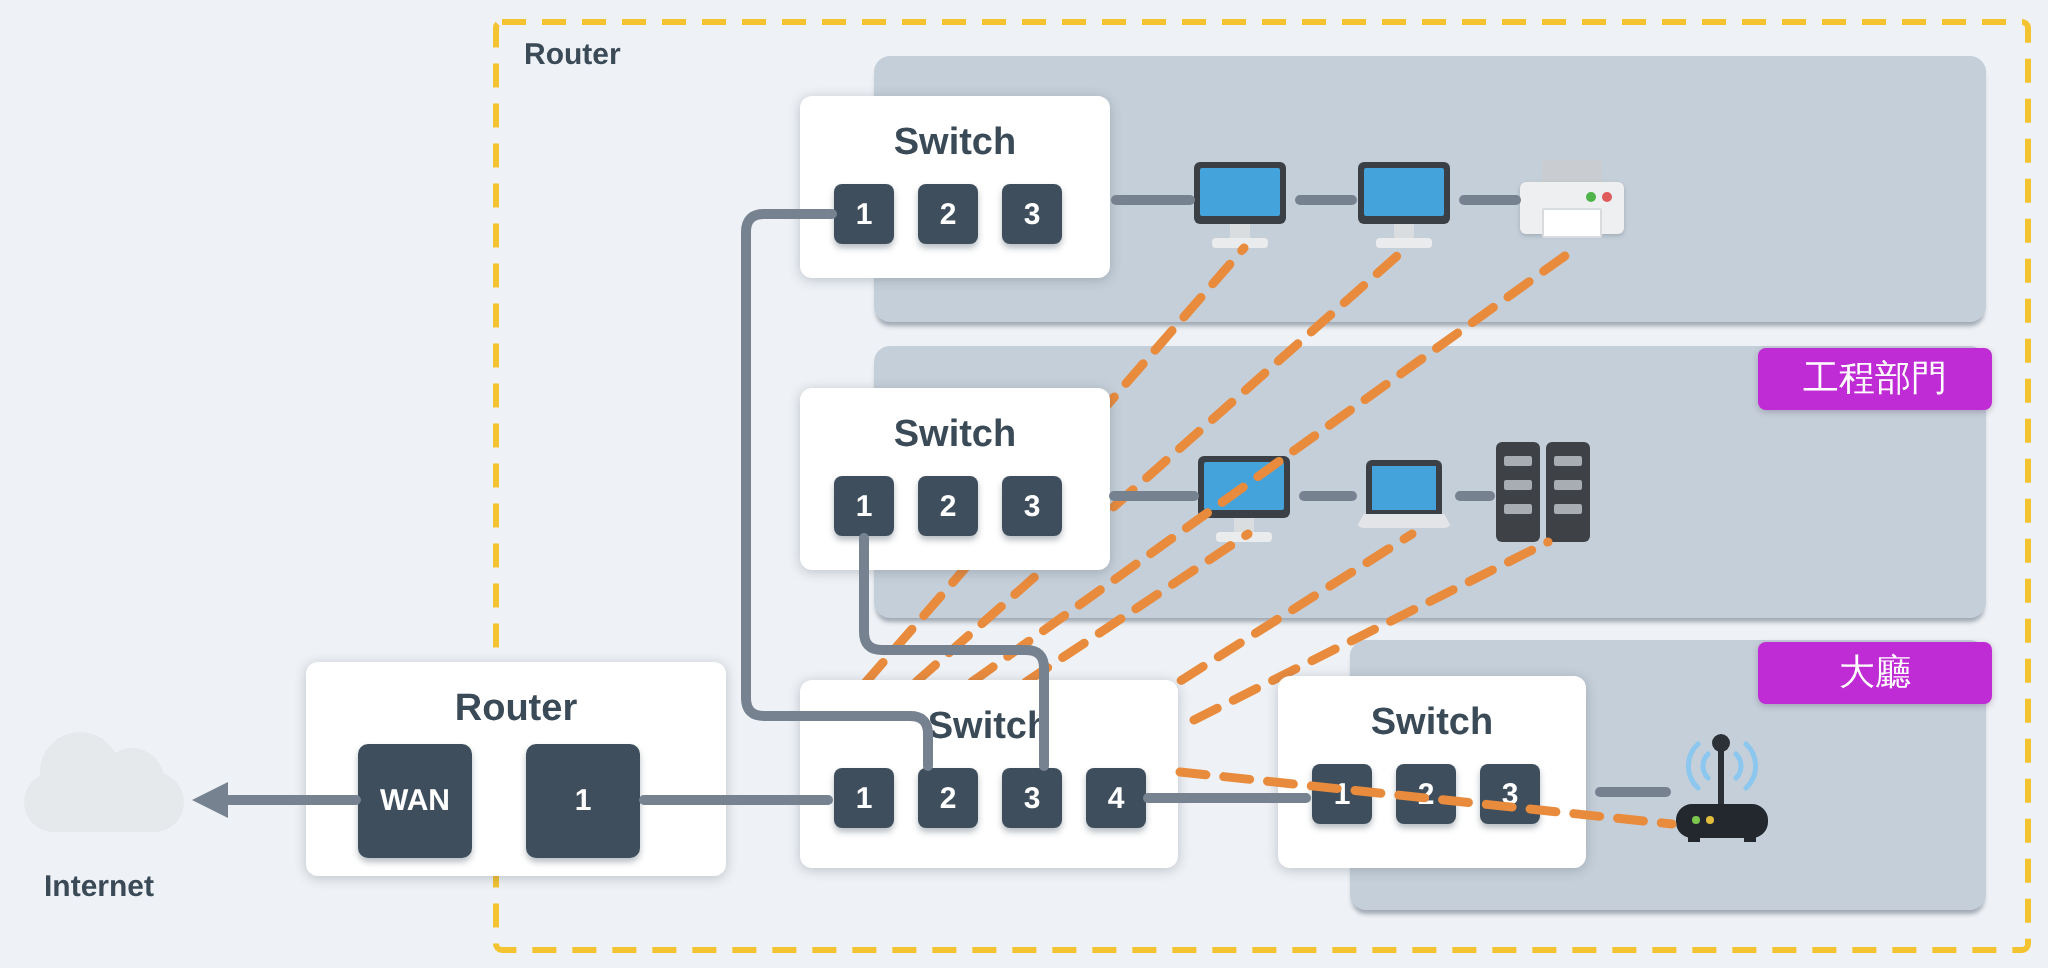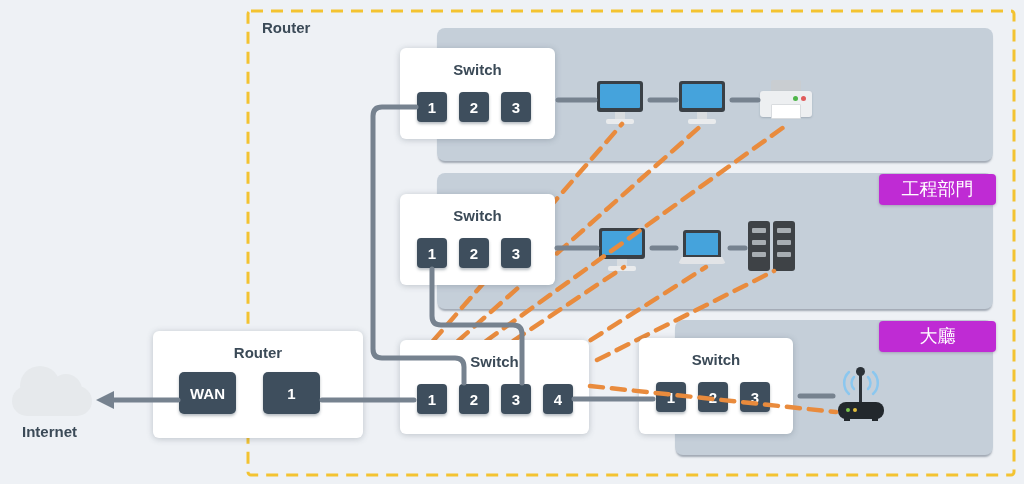--- a/index.html
+++ b/index.html
@@ -19,25 +19,25 @@
   #stage *{box-sizing:border-box;}
   svg.layer{position:absolute;left:0;top:0;width:1024px;height:484px;pointer-events:none;}
 
   .zone{position:absolute;background:var(--color-zone-fill);border-radius:8px;
         box-shadow:0 3px 2px -1px rgba(96,110,125,.55);}
   .zone-label{position:absolute;width:117px;height:31px;background:var(--color-zone-label-bg);
         border-radius:4px;color:#fff;font-size:18px;line-height:31px;text-align:center;
         box-shadow:0 1px 3px rgba(60,20,70,.25);}
   .card{position:absolute;background:#fff;border-radius:6px;
         box-shadow:0 1px 6px rgba(60,75,90,.28);padding-top:13px;text-align:center;}
-  .card-title{font-size:15px;font-weight:700;color:var(--color-text-dark);}
+  .card-title{font-size:19px;font-weight:700;color:var(--color-text-dark);}
   .port{position:absolute;width:30px;height:30px;border-radius:4px;background:var(--color-port-fill);
         color:#fff;font-size:15px;font-weight:700;display:flex;align-items:center;justify-content:center;
         box-shadow:0 2px 3px rgba(50,65,80,.35);}
-  .bigport{width:57px;height:42px;border-radius:5px;font-size:15px;}
+  .bigport{width:57px;height:57px;border-radius:5px;font-size:15px;}
   .plain-label{position:absolute;font-size:15px;font-weight:700;color:var(--color-text-dark);}
 
   
   .desktop{position:absolute;width:46px;}
   .desktop .monitor{position:relative;width:46px;height:31px;background:#3A4046;border-radius:3px;}
   .desktop .screen{position:absolute;left:3px;right:3px;top:3px;bottom:4px;
         background:var(--color-screen-blue);border-radius:1px;}
   .desktop .neck{width:10px;height:7px;background:#D9DDE0;margin:0 auto;}
   .desktop .base{width:28px;height:5px;background:#E9EBED;border-radius:2px;margin:0 auto;}
 
@@ -231,14 +231,14 @@
       <path d="M730,248 H745"></path>
     </g>
     <polygon points="114,391 96,400 114,409" fill="var(--color-line-gray)"></polygon>
     <path d="M590,386 L836,412" fill="none" stroke="var(--color-line-orange)" stroke-width="4.5" stroke-dasharray="13 9" stroke-linecap="round"></path>
   </svg>
 
   <div class="zone-label" style="left:879px;top:174px">工程部門</div>
   <div class="zone-label" style="left:879px;top:321px">大廳</div>
 
   <div class="plain-label" style="left:262px;top:19px">Router</div>
-  <div class="plain-label" style="left:22px;top:423px">Internet</div>
+  <div class="plain-label" style="left:22px;top:435px">Internet</div>
 </div>
 
 </body></html>

